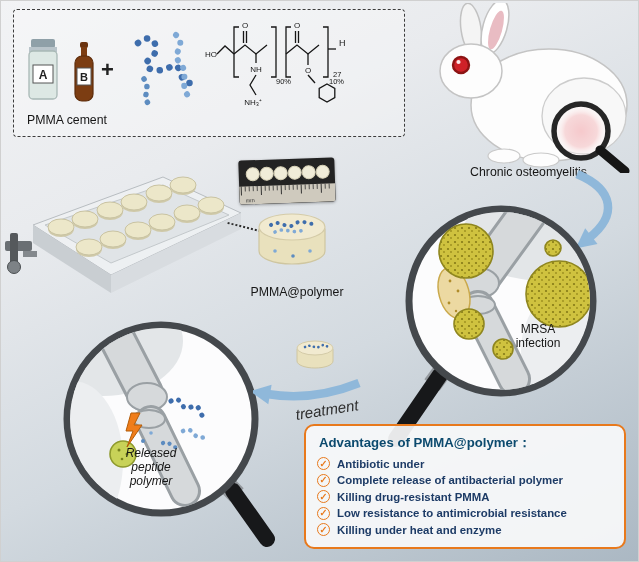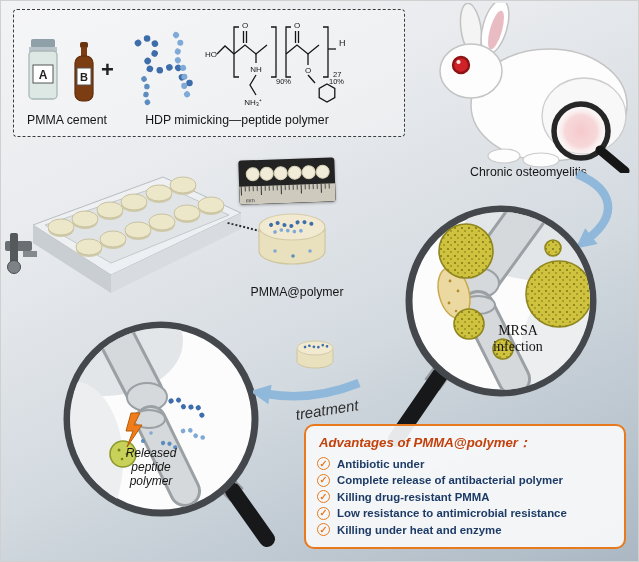--- a/index.html
+++ b/index.html
@@ -29,21 +29,21 @@
   }
   .treat{
     position:absolute;left:280px;top:400px;width:92px;text-align:center;
     font-style:italic;font-size:15px;color:#2e2e2e;transform:rotate(-9deg);
   }
   .advbox{
     position:absolute;left:303px;top:423px;width:322px;box-sizing:border-box;
     border:2px solid #e8791c;border-radius:10px;background:rgba(248,249,250,0.93);
     padding:8px 10px 7px 11px;
   }
-  .advtitle{color:#c2410c;font-weight:bold;font-size:13.2px;margin:0 0 5px 2px;font-style:italic;}
+  .advtitle{color:#0c4a6e;font-weight:bold;font-size:13.2px;margin:0 0 5px 2px;}
   .advlist{list-style:none;margin:0;padding:0;}
   .advlist li{display:flex;align-items:center;gap:7px;margin:3.5px 0;
     font-size:11.4px;font-weight:bold;color:#1d3b66;}
   .chk{
     flex:0 0 auto;width:13px;height:13px;border:1.6px solid #e8791c;border-radius:50%;
     display:inline-flex;align-items:center;justify-content:center;
     font-size:9.5px;line-height:1;color:#e8791c;font-weight:bold;box-sizing:border-box;
   }
   svg{display:block;}
 </style>
@@ -103,21 +103,20 @@
     </g>
     <g fill="#161616" font-size="7.5">
       <text x="73" y="69">90%</text>
       <text x="126" y="69">10%</text>
       <text x="136" y="31" font-size="9">H</text>
       <text x="130" y="62">27</text>
     </g>
   </svg>
 
   <div class="lbl" style="left:18px;top:112px;width:96px;font-size:12.3px;">PMMA cement</div>
-  <div class="lbl" style="left:120px;top:112px;width:232px;font-size:12.3px;">HDP mimicking—peptide polymer</div>
 
   <svg class="abs" style="left:418px;top:2px;" width="212" height="170" viewBox="0 0 212 170">
     <defs>
       <radialGradient id="pinkGlow">
         <stop offset="0%" stop-color="#f2b9bd"></stop>
         <stop offset="70%" stop-color="#f4cfd1"></stop>
         <stop offset="100%" stop-color="#fbecec" stop-opacity="0"></stop>
       </radialGradient>
     </defs>
     <ellipse cx="52" cy="26" rx="10" ry="26" transform="rotate(-8 52 26)" fill="#f4f4f4" stroke="#c2c2c2" stroke-width="1.5"></ellipse>
@@ -246,21 +245,21 @@
       </g>
       <g stroke="#8f861f" stroke-width="1.6">
         <circle cx="90" cy="60" r="27" fill="url(#dotsY)"></circle>
         <circle cx="183" cy="103" r="33" fill="url(#dotsY)"></circle>
         <circle cx="93" cy="133" r="15" fill="url(#dotsY)"></circle>
         <circle cx="127" cy="158" r="10" fill="url(#dotsY)"></circle>
         <circle cx="177" cy="57" r="8" fill="url(#dotsY)"></circle>
       </g>
     </g>
   </svg>
-  <div class="lbl pre" style="left:475px;top:322px;width:84px;font-size:14px;font-family:Liberation Serif, serif;">MRSA
+  <div class="lbl pre" style="left:495px;top:322px;width:84px;font-size:12px;">MRSA
 infection</div>
 
   <svg class="abs" style="left:42px;top:300px;" width="250" height="262" viewBox="0 0 250 262">
     <defs>
         <clipPath id="clipL">
           <circle cx="118" cy="118" r="91"></circle>
         </clipPath>
       </defs>
     <line x1="178" y1="178" x2="194" y2="194" stroke="#94999e" stroke-width="19"></line>
     <line x1="190" y1="190" x2="224" y2="238" stroke="#17181a" stroke-width="16" stroke-linecap="round"></line>

